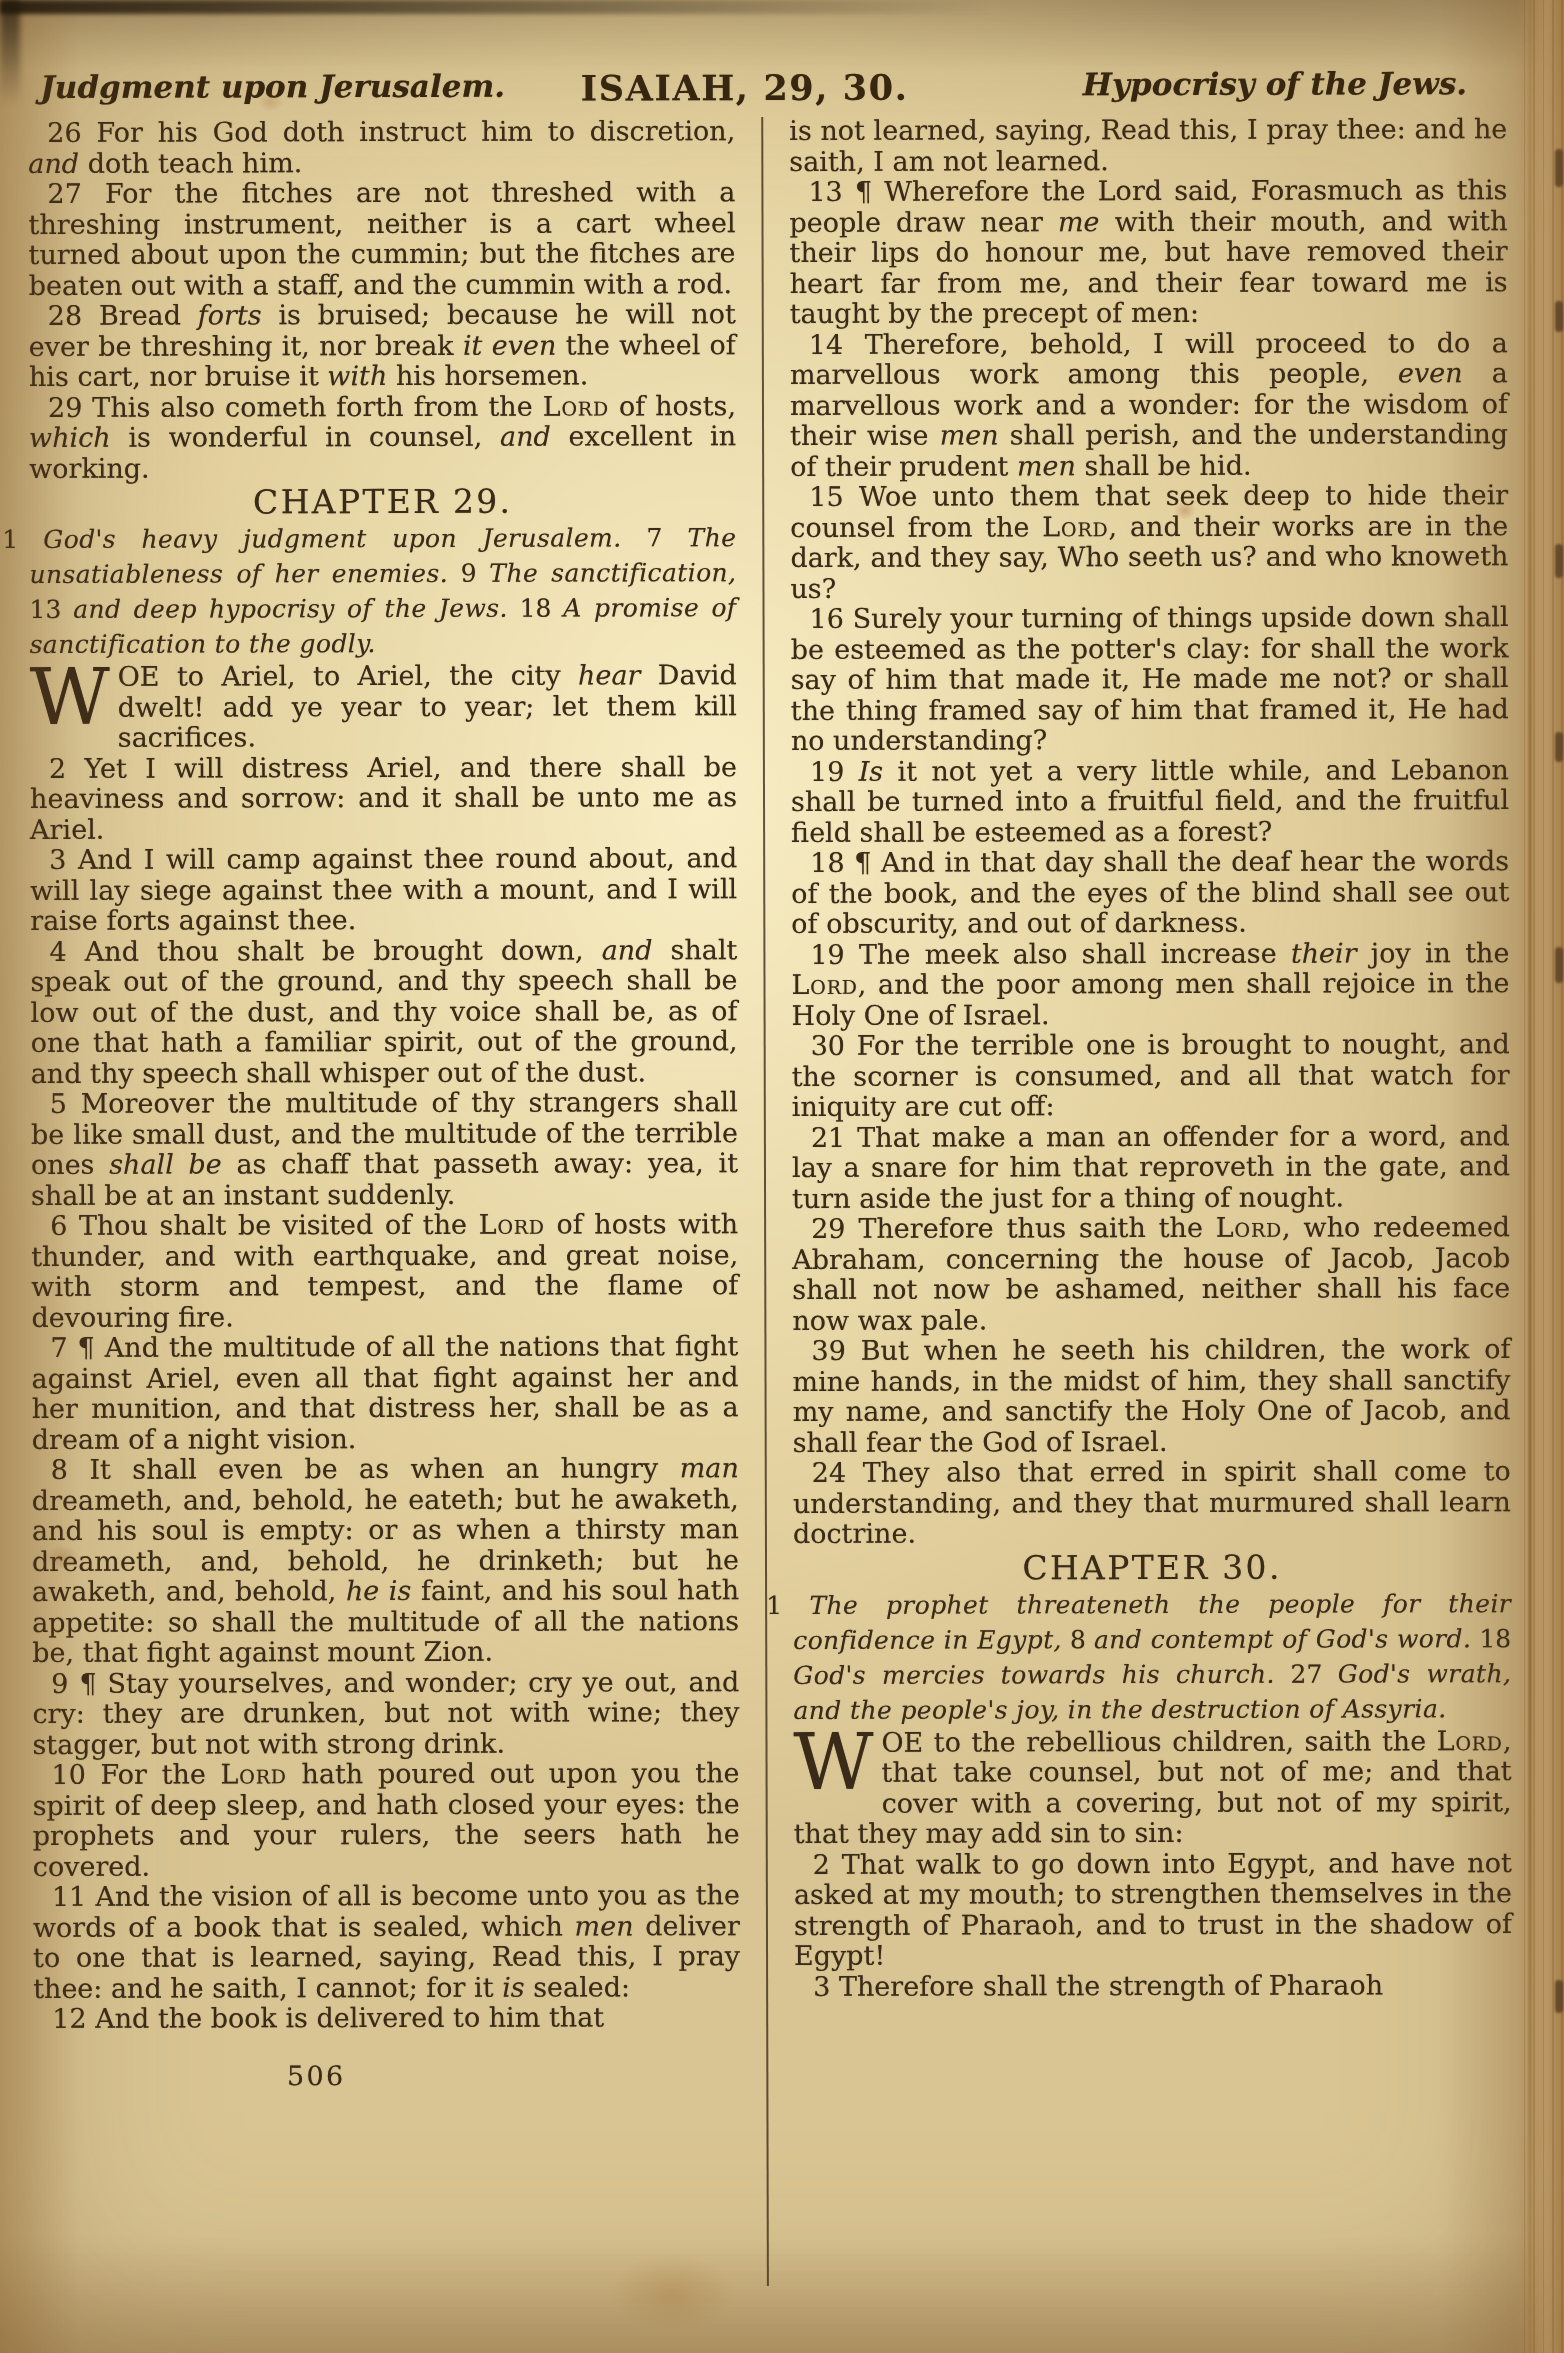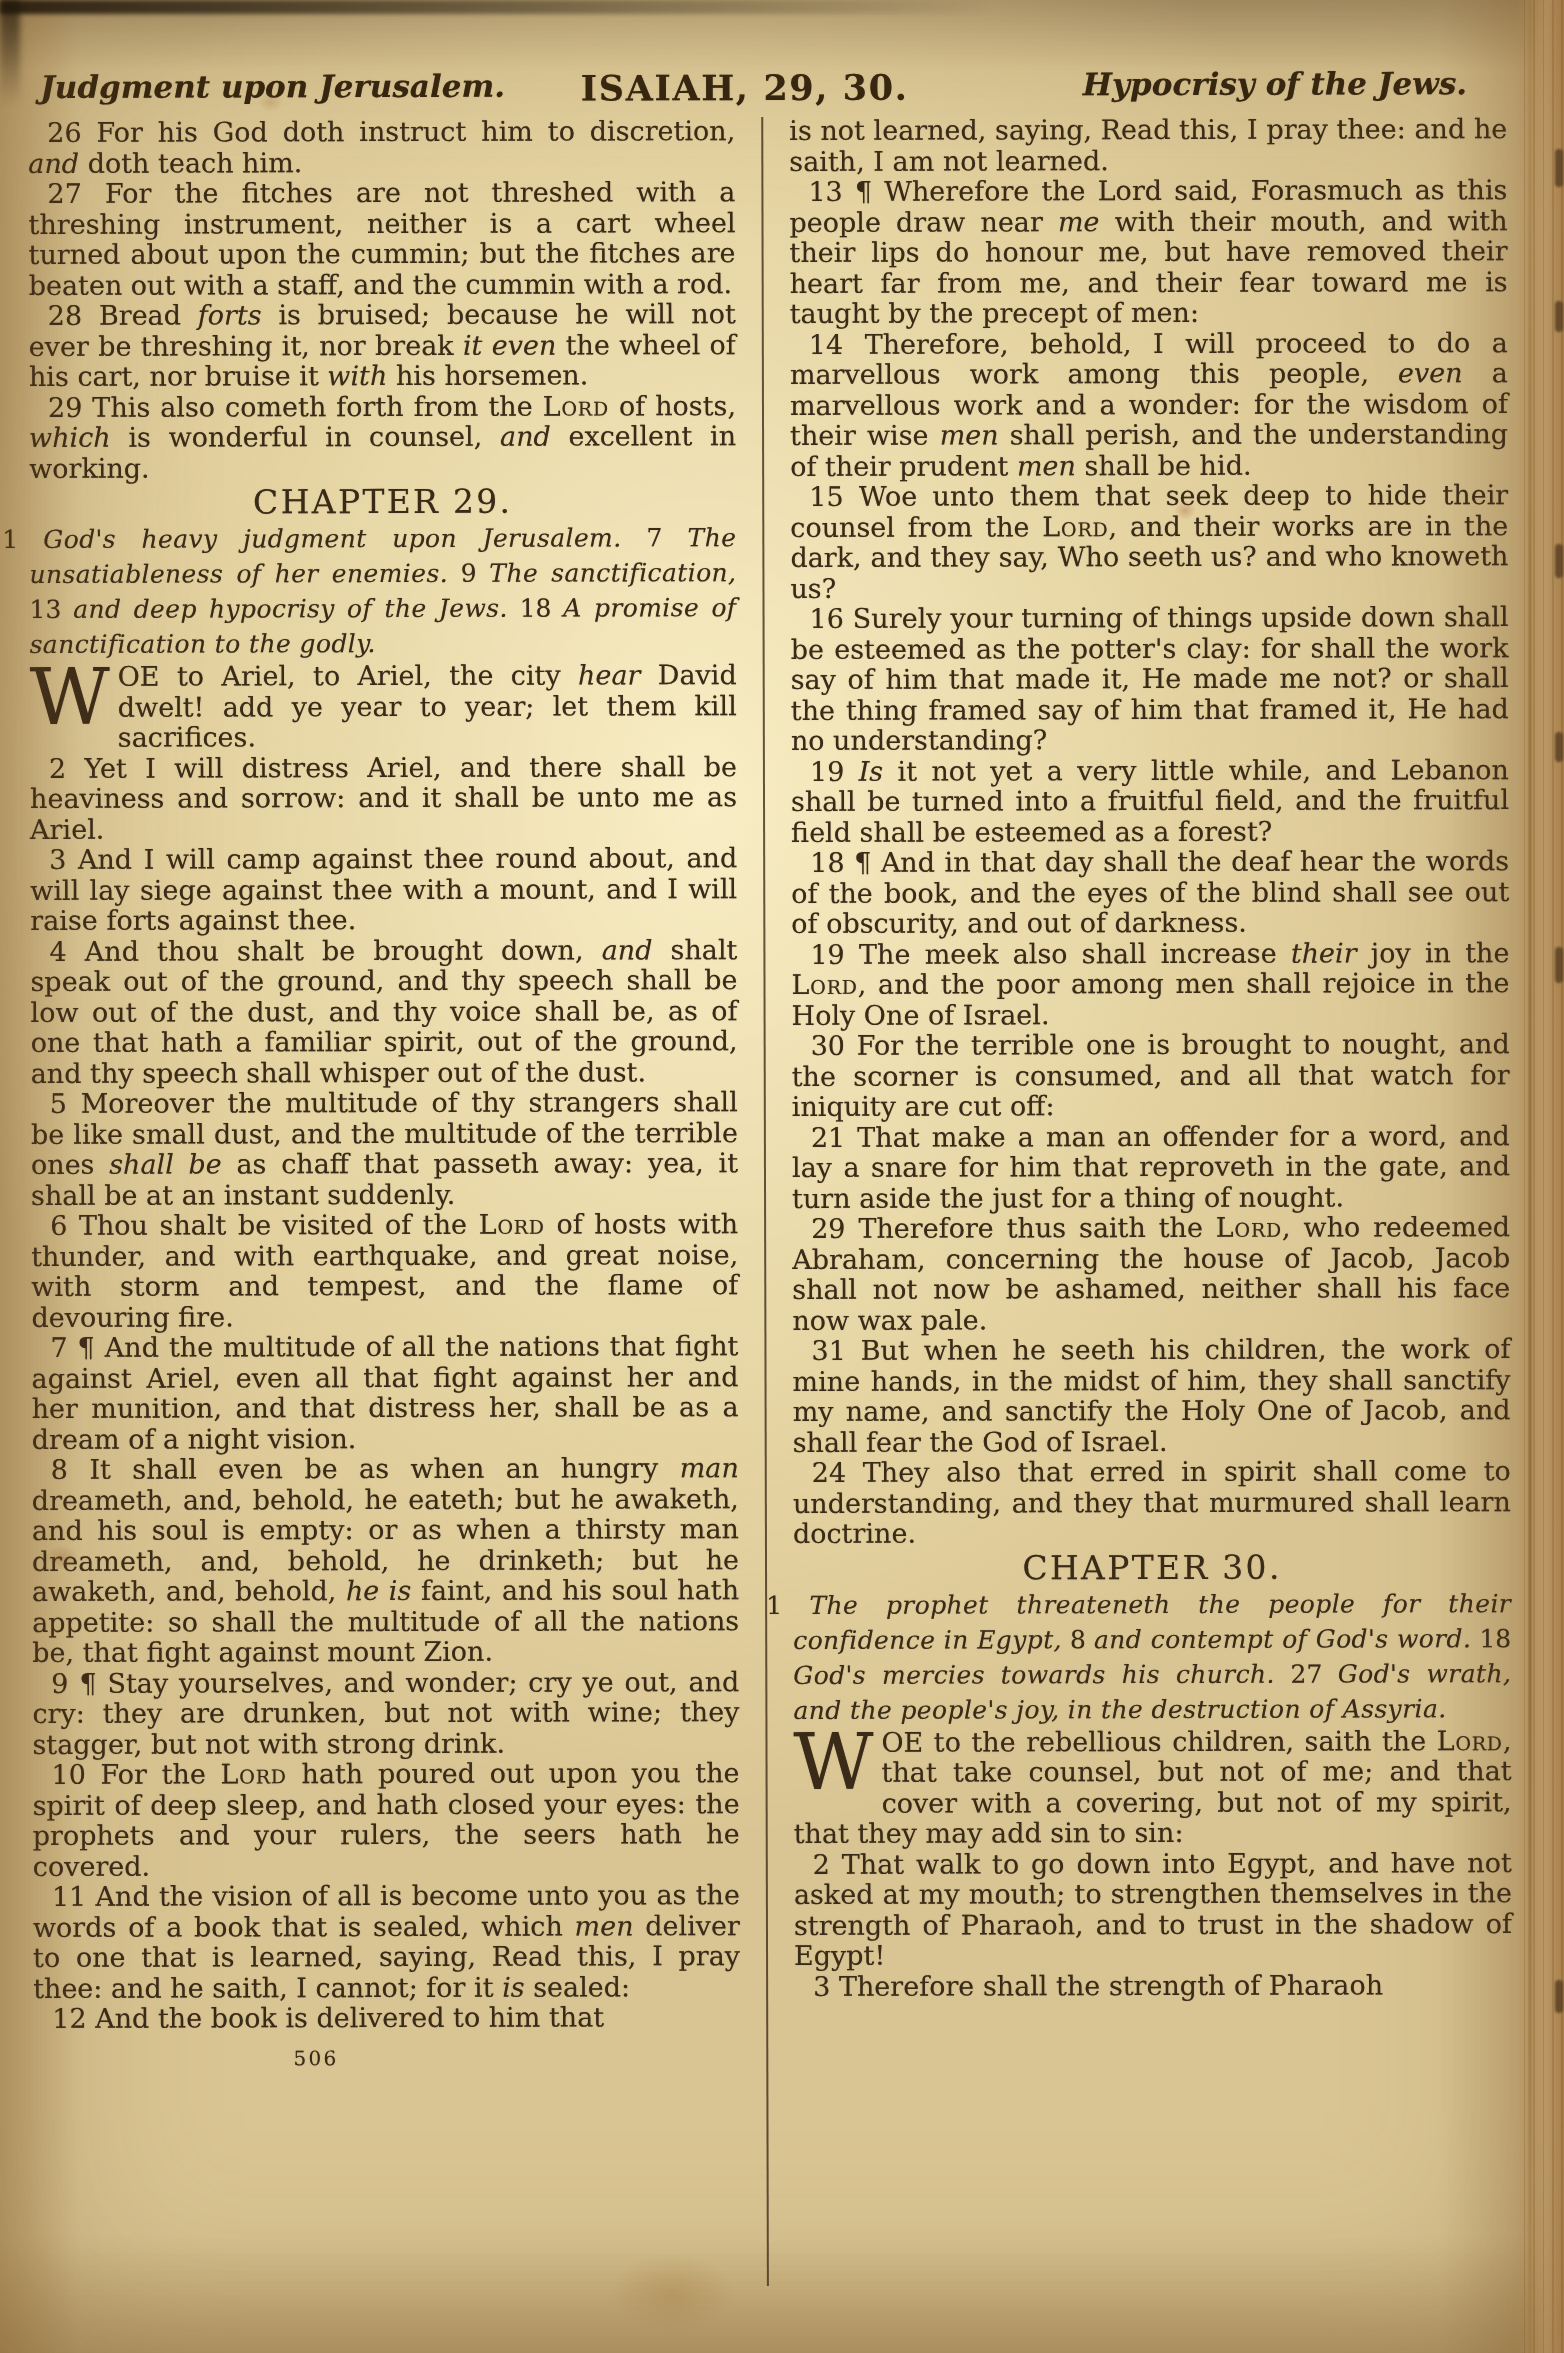--- a/index.html
+++ b/index.html
@@ -67,21 +67,21 @@
   .cont{text-indent:0;}
   .opening{text-indent:0;}
   .chapter{
     font-size:33px;font-weight:normal;text-align:center;
     letter-spacing:2.3px;margin:14px 0 7.8px;line-height:38px;text-indent:0;
   }
   .summary{font-size:25px;line-height:35px;margin:0 0 9.4px 44px;text-indent:-27px;}
   .summary i{letter-spacing:0.4px;}
   .dropcap{float:left;font-size:78px;line-height:61px;padding:4.7px 7.8px 0 0;}
   .sc{font-variant:small-caps;letter-spacing:0.8px;}
-  .pagenum{width:80%;text-align:center;margin-top:9px;font-size:20px;letter-spacing:2.3px;text-indent:0;}
+  .pagenum{width:80%;text-align:center;margin-top:27px;font-size:27px;letter-spacing:2.3px;text-indent:0;}
 </style>
 </head>
 <body>
 
 <div id="vignette"></div>
 <div id="top-shadow"></div>
 <div id="corner-shadow"></div>
 <div id="edge-band"></div>
 <div id="edge-crease"></div>
 <div class="edge-mark" style="top:149px;height:38px;"></div>
@@ -128,21 +128,21 @@
       <p class="verse"><span class="vnum">13</span> ¶ Wherefore the Lord said, Forasmuch as this people draw near <i>me</i> with their mouth, and with their lips do honour me, but have removed their heart far from me, and their fear toward me is taught by the precept of men:</p>
       <p class="verse"><span class="vnum">14</span> Therefore, behold, I will proceed to do a marvellous work among this people, <i>even</i> a marvellous work and a wonder: for the wisdom of their wise <i>men</i> shall perish, and the understanding of their prudent <i>men</i> shall be hid.</p>
       <p class="verse"><span class="vnum">15</span> Woe unto them that seek deep to hide their counsel from the <span class="sc">Lord</span>, and their works are in the dark, and they say, Who seeth us? and who knoweth us?</p>
       <p class="verse"><span class="vnum">16</span> Surely your turning of things upside down shall be esteemed as the potter's clay: for shall the work say of him that made it, He made me not? or shall the thing framed say of him that framed it, He had no understanding?</p>
       <p class="verse"><span class="vnum">19</span> <i>Is</i> it not yet a very little while, and Lebanon shall be turned into a fruitful field, and the fruitful field shall be esteemed as a forest?</p>
       <p class="verse"><span class="vnum">18</span> ¶ And in that day shall the deaf hear the words of the book, and the eyes of the blind shall see out of obscurity, and out of darkness.</p>
       <p class="verse"><span class="vnum">19</span> The meek also shall increase <i>their</i> joy in the <span class="sc">Lord</span>, and the poor among men shall rejoice in the Holy One of Israel.</p>
       <p class="verse"><span class="vnum">30</span> For the terrible one is brought to nought, and the scorner is consumed, and all that watch for iniquity are cut off:</p>
       <p class="verse"><span class="vnum">21</span> That make a man an offender for a word, and lay a snare for him that reproveth in the gate, and turn aside the just for a thing of nought.</p>
       <p class="verse"><span class="vnum">29</span> Therefore thus saith the <span class="sc">Lord</span>, who redeemed Abraham, concerning the house of Jacob, Jacob shall not now be ashamed, neither shall his face now wax pale.</p>
-      <p class="verse"><span class="vnum">31</span> But when he seeth his children, the work of mine hands, in the midst of him, they shall sanctify my name, and sanctify the Holy One of Jacob, and shall fear the God of Israel.</p>
+      <p class="verse"><span class="vnum">39</span> But when he seeth his children, the work of mine hands, in the midst of him, they shall sanctify my name, and sanctify the Holy One of Jacob, and shall fear the God of Israel.</p>
       <p class="verse"><span class="vnum">24</span> They also that erred in spirit shall come to understanding, and they that murmured shall learn doctrine.</p>
       <h2 class="chapter">CHAPTER 30.</h2>
       <p class="summary">1 <i>The prophet threateneth the people for their confidence in Egypt,</i> 8 <i>and contempt of God's word.</i> 18 <i>God's mercies towards his church.</i> 27 <i>God's wrath, and the people's joy, in the destruction of Assyria.</i></p>
       <p class="verse opening"><span class="dropcap">W</span>OE to the rebellious children, saith the <span class="sc">Lord</span>, that take counsel, but not of me; and that cover with a covering, but not of my spirit, that they may add sin to sin:</p>
       <p class="verse"><span class="vnum">2</span> That walk to go down into Egypt, and have not asked at my mouth; to strengthen themselves in the strength of Pharaoh, and to trust in the shadow of Egypt!</p>
       <p class="verse"><span class="vnum">3</span> Therefore shall the strength of Pharaoh</p>
     </div>
 </div>
 
 

